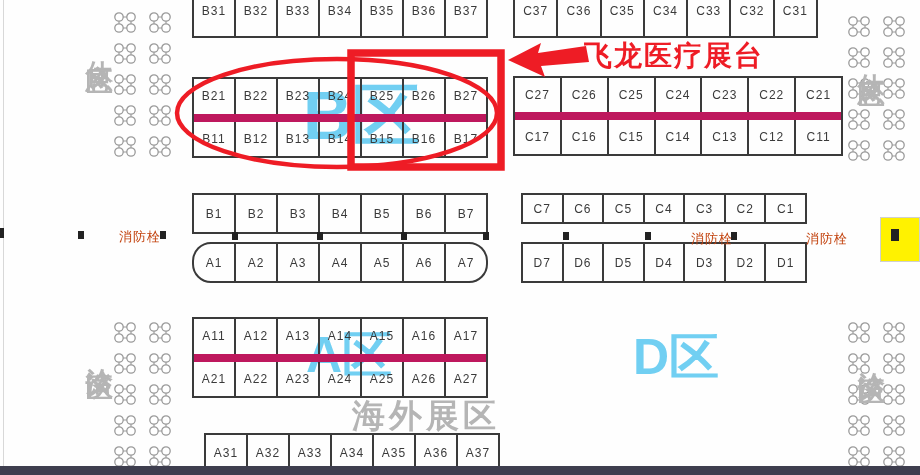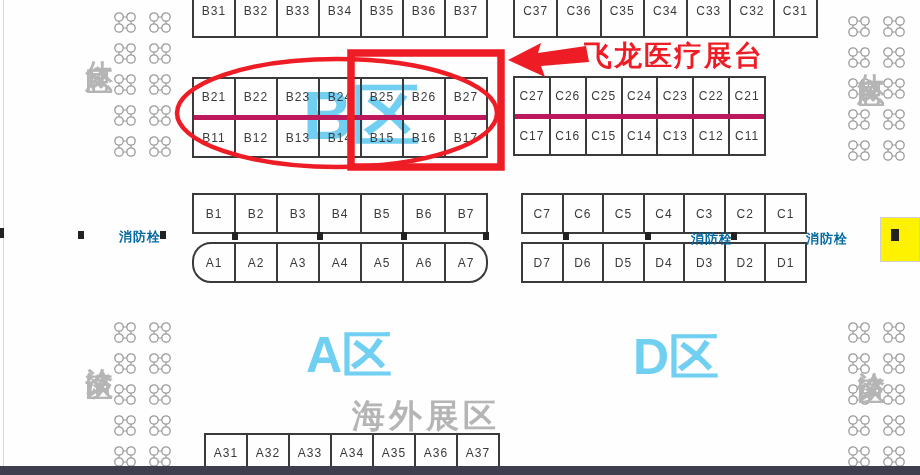--- a/index.html
+++ b/index.html
@@ -3,33 +3,33 @@
 <meta charset="utf-8">
 <style>
   html,body{margin:0;padding:0;background:#fff;}
   #canvas{
     position:relative;width:920px;height:475px;overflow:hidden;background:#fefefe;
     font-family:"Liberation Sans","DejaVu Sans",sans-serif;
   }
   
   .block{position:absolute;display:flex;flex-direction:column;border:2px solid #3a3a3a;z-index:2;box-sizing:border-box;background:transparent;}
   .brow{display:flex;flex:1;}
-  .brow + .brow{border-top:5px solid #be185d;}
+  .brow + .brow{border-top:8px solid #be185d;}
   .cell{flex:1;display:flex;align-items:center;justify-content:center;font-size:12px;color:#3a3a3a;letter-spacing:1px;white-space:nowrap;}
   .cell + .cell{border-left:2px solid #3a3a3a;}
   
   .zone{position:absolute;z-index:1;font-weight:bold;color:#66ccf2;opacity:.92;line-height:1;}
   
   .gray-v{position:absolute;z-index:1;color:#b5b5b5;font-weight:bold;font-size:27px;line-height:1.12;writing-mode:vertical-rl;text-orientation:upright;letter-spacing:4px;}
   .gray-h{position:absolute;z-index:1;color:#b5b5b5;font-weight:bold;font-size:33px;letter-spacing:4px;line-height:1;}
   
   .icon-grid{position:absolute;display:grid;grid-template-columns:repeat(2,24px);gap:9px 11px;z-index:0;}
   .cluster circle{fill:#fff;stroke:#9a9a9a;stroke-width:1.3;}
   
-  .hydrant{position:absolute;color:#0369a1;font-weight:bold;font-size:13px;letter-spacing:1px;z-index:3;line-height:1;}
+  .hydrant{position:absolute;color:#c2410c;font-weight:normal;font-size:13px;letter-spacing:1px;z-index:3;line-height:1;}
   
   .pillar{position:absolute;width:6px;height:8px;background:#222;z-index:3;}
   .wall-line{position:absolute;left:3px;top:0;width:1px;height:466px;background:#d8d8d8;z-index:0;}
   
   #red-overlay{position:absolute;left:0;top:0;z-index:5;pointer-events:none;}
   .callout-text{position:absolute;left:584px;top:42px;font-size:28px;font-weight:bold;color:#ee1c25;letter-spacing:2px;z-index:5;line-height:1;}
   
   .exit-box{position:absolute;left:880px;top:217px;width:40px;height:45px;background:#fff200;border:1px solid #cfcfcf;z-index:2;box-sizing:border-box;}
   .exit-box .sq{position:absolute;left:10px;top:11px;width:8px;height:12px;background:#222;}
   
@@ -377,21 +377,21 @@
     <div class="brow">
         <div class="cell">B11</div>
         <div class="cell">B12</div>
         <div class="cell">B13</div>
         <div class="cell">B14</div>
         <div class="cell">B15</div>
         <div class="cell">B16</div>
         <div class="cell">B17</div>
       </div>
   </div>
-  <div class="block" style="left:513px;top:76px;width:253px;height:80px;">
+  <div class="block" style="left:513px;top:76px;width:330px;height:80px;">
     <div class="brow">
         <div class="cell">C27</div>
         <div class="cell">C26</div>
         <div class="cell">C25</div>
         <div class="cell">C24</div>
         <div class="cell">C23</div>
         <div class="cell">C22</div>
         <div class="cell">C21</div>
       </div>
     <div class="brow">
@@ -420,21 +420,21 @@
     <div class="brow">
         <div class="cell">A1</div>
         <div class="cell">A2</div>
         <div class="cell">A3</div>
         <div class="cell">A4</div>
         <div class="cell">A5</div>
         <div class="cell">A6</div>
         <div class="cell">A7</div>
       </div>
   </div>
-  <div class="block" style="left:521px;top:193px;width:286px;height:41px;text-align:center;">
+  <div class="block" style="left:521px;top:193px;width:286px;height:31px;text-align:center;">
     <div class="brow">
         <div class="cell">C7</div>
         <div class="cell">C6</div>
         <div class="cell">C5</div>
         <div class="cell">C4</div>
         <div class="cell">C3</div>
         <div class="cell">C2</div>
         <div class="cell">C1</div>
       </div>
   </div>
@@ -443,20 +443,40 @@
         <div class="cell">D7</div>
         <div class="cell">D6</div>
         <div class="cell">D5</div>
         <div class="cell">D4</div>
         <div class="cell">D3</div>
         <div class="cell">D2</div>
         <div class="cell">D1</div>
       </div>
   </div>
 
+  <div class="block" style="left:192px;top:317px;width:296px;height:81px;">
+    <div class="brow">
+        <div class="cell">A11</div>
+        <div class="cell">A12</div>
+        <div class="cell">A13</div>
+        <div class="cell">A14</div>
+        <div class="cell">A15</div>
+        <div class="cell">A16</div>
+        <div class="cell">A17</div>
+      </div>
+    <div class="brow">
+        <div class="cell">A21</div>
+        <div class="cell">A22</div>
+        <div class="cell">A23</div>
+        <div class="cell">A24</div>
+        <div class="cell">A25</div>
+        <div class="cell">A26</div>
+        <div class="cell">A27</div>
+      </div>
+  </div>
 
   <div class="block" style="left:204px;top:433px;width:296px;height:40px;">
     <div class="brow">
         <div class="cell">A31</div>
         <div class="cell">A32</div>
         <div class="cell">A33</div>
         <div class="cell">A34</div>
         <div class="cell">A35</div>
         <div class="cell">A36</div>
         <div class="cell">A37</div>

